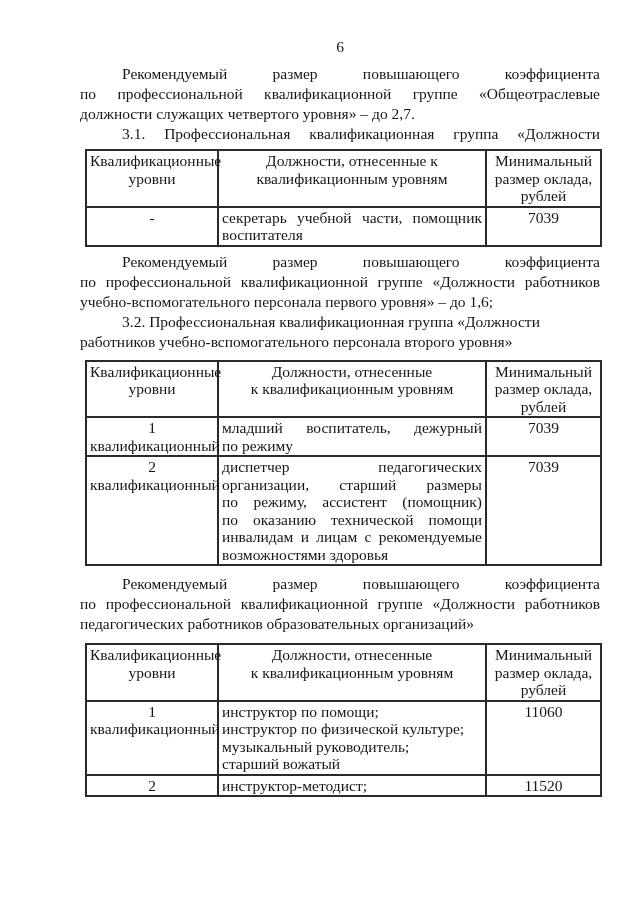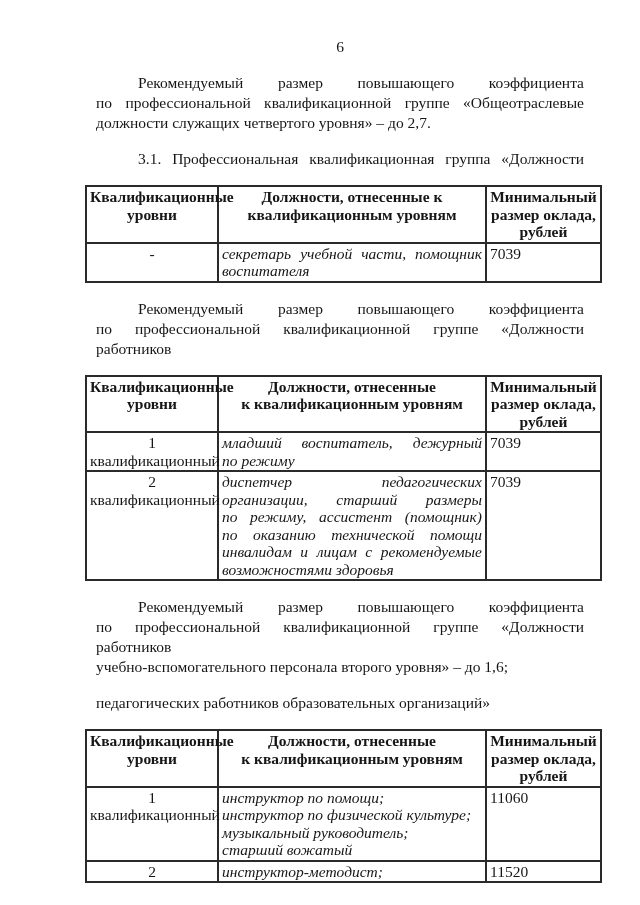--- a/index.html
+++ b/index.html
@@ -18,21 +18,21 @@
     background: #ffffff;
     font-family: "Liberation Serif", "DejaVu Serif", serif;
     font-size: 15.5px;
     color: #161616;
   }
   .pageno {
     text-align: center;
     line-height: 20px;
     margin-bottom: 7px;
   }
-  .para { margin: 16px; }
+  .para { margin: 0; }
   .ln {
     line-height: 20px;
     white-space: nowrap;
   }
   .ln.st {
     white-space: normal;
     text-align: justify;
     text-align-last: justify;
   }
   .ln.ind { text-indent: 42px; }
@@ -47,35 +47,35 @@
   .tbl col.c2 { width: 268px; }
   .tbl col.c3 { width: 115px; }
   .tbl th, .tbl td {
     border: 2px solid #2a2a2a;
     padding: 1px 3px;
     vertical-align: top;
     font-size: 15.5px;
     line-height: 17.5px;
   }
   .tbl th {
-    font-weight: bold;
+    font-weight: normal;
     text-align: center;
     white-space: pre-line;
   }
   td.lvl {
     text-align: center;
     white-space: pre-line;
   }
-  td.pos { text-align: left; font-style: italic; }
+  td.pos { text-align: left; }
   td.pos .pln { line-height: 17.5px; }
   td.pos .pln.st {
     text-align: justify;
     text-align-last: justify;
   }
-  td.sal { }
+  td.sal { text-align: center; }
 
   .t1 { margin-top: 5px;  margin-bottom: 5px; }
   .t1 th { height: 48px; }
   .t1 td { height: 33px; }
   .t2 { margin-top: 8px;  margin-bottom: 8px; }
   .t2 th { height: 48px; }
   .t2 .r1 td { height: 31px; }
   .t2 .r2 td { height: 100px; }
   .t3 { margin-top: 9px; }
   .t3 th { height: 48px; }
@@ -123,22 +123,27 @@
         <div class="pln">воспитателя</div>
       </td>
       <td class="sal">7039</td>
     </tr>
   </tbody>
     </table>
 
   <div class="para">
     <div class="ln ind st">Рекомендуемый размер повышающего коэффициента</div>
     <div class="ln st">по профессиональной квалификационной группе «Должности работников</div>
-  </div>
-
+    <div class="ln">учебно-вспомогательного персонала первого уровня» – до 1,6;</div>
+  </div>
+
+  <div class="para">
+    <div class="ln ind">3.2. Профессиональная квалификационная группа «Должности</div>
+    <div class="ln">работников учебно-вспомогательного персонала второго уровня»</div>
+  </div>
 
   <table class="tbl t2">
     <colgroup>
         <col class="c1">
         <col class="c2">
         <col class="c3">
       </colgroup>
     <tbody>
         <tr class="hdr">
       <th>Квалификационные
@@ -170,21 +175,20 @@
         <div class="pln">возможностями здоровья</div>
       </td>
       <td class="sal">7039</td>
     </tr>
   </tbody>
     </table>
 
   <div class="para">
     <div class="ln ind st">Рекомендуемый размер повышающего коэффициента</div>
     <div class="ln st">по профессиональной квалификационной группе «Должности работников</div>
-    <div class="ln">учебно-вспомогательного персонала второго уровня» – до 1,6;</div>
   </div>
 
   <div class="para">
     <div class="ln">педагогических работников образовательных организаций»</div>
   </div>
 
   <table class="tbl t3">
     <colgroup>
         <col class="c1">
         <col class="c2">

